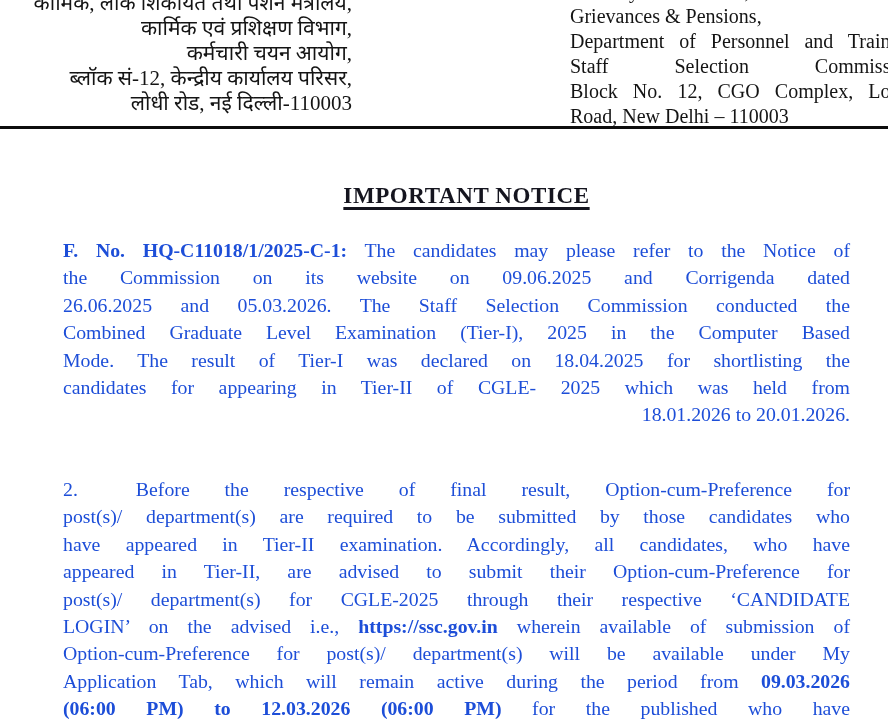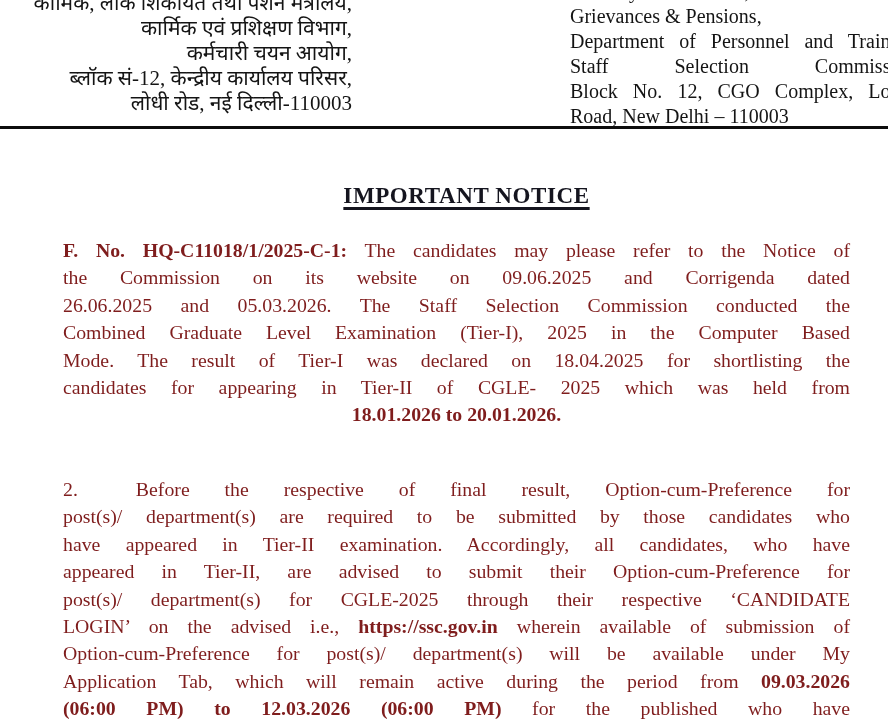--- a/index.html
+++ b/index.html
@@ -40,25 +40,25 @@
     color: #15151f;
     text-decoration: underline;
     text-decoration-thickness: 2.5px;
     text-underline-offset: 4px;
     margin-top: 36px;
   }
   
   .para {
     position: absolute; left: 63px; width: 787px;
     font-size: 19.8px;
-    color: #7f1d1d;
+    color: #1d4ed8;
   }
   .para .line { line-height: 27.42px; height: 27.42px; }
   .jl2 { text-align: justify; text-align-last: justify; }
-  .ll2 { text-align: center; font-weight: bold; }
+  .ll2 { text-align: right; }
   #para1 { top: 237px; }
   #para2 { top: 476px; }
   .b  { font-weight: bold; }
   .bu {
     font-weight: bold;
     text-decoration-thickness: 2px;
     text-underline-offset: 3.5px;
   }
   .tab { display: inline-block; width: 58px; }
 </style>

